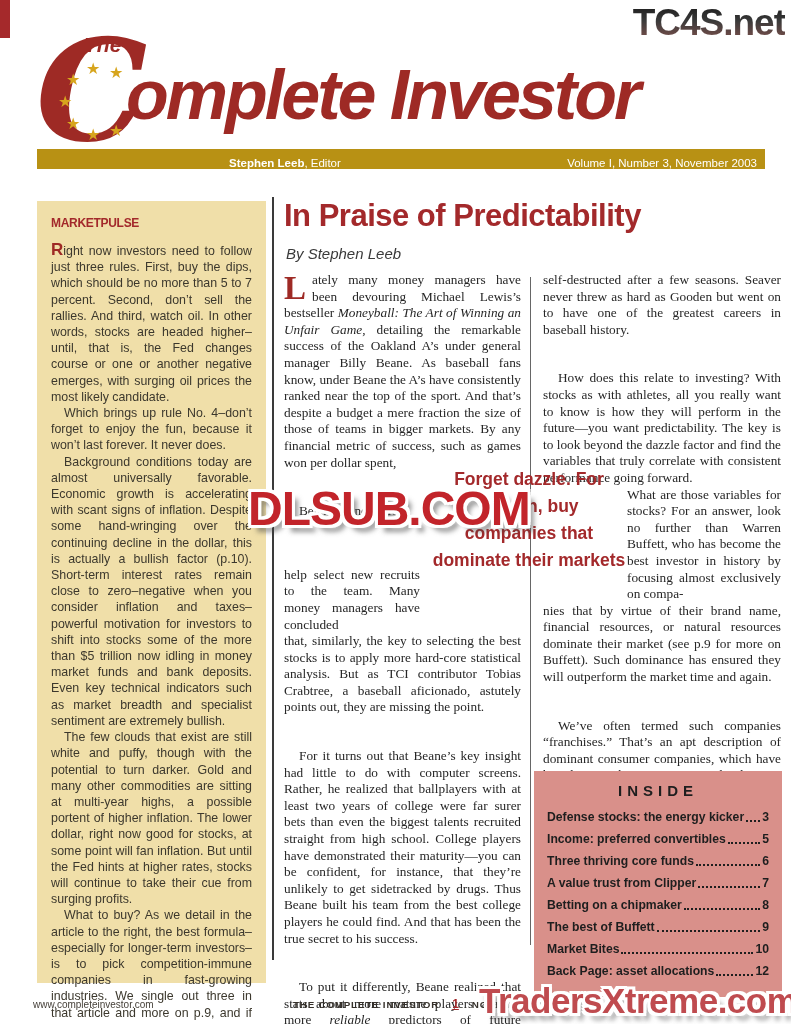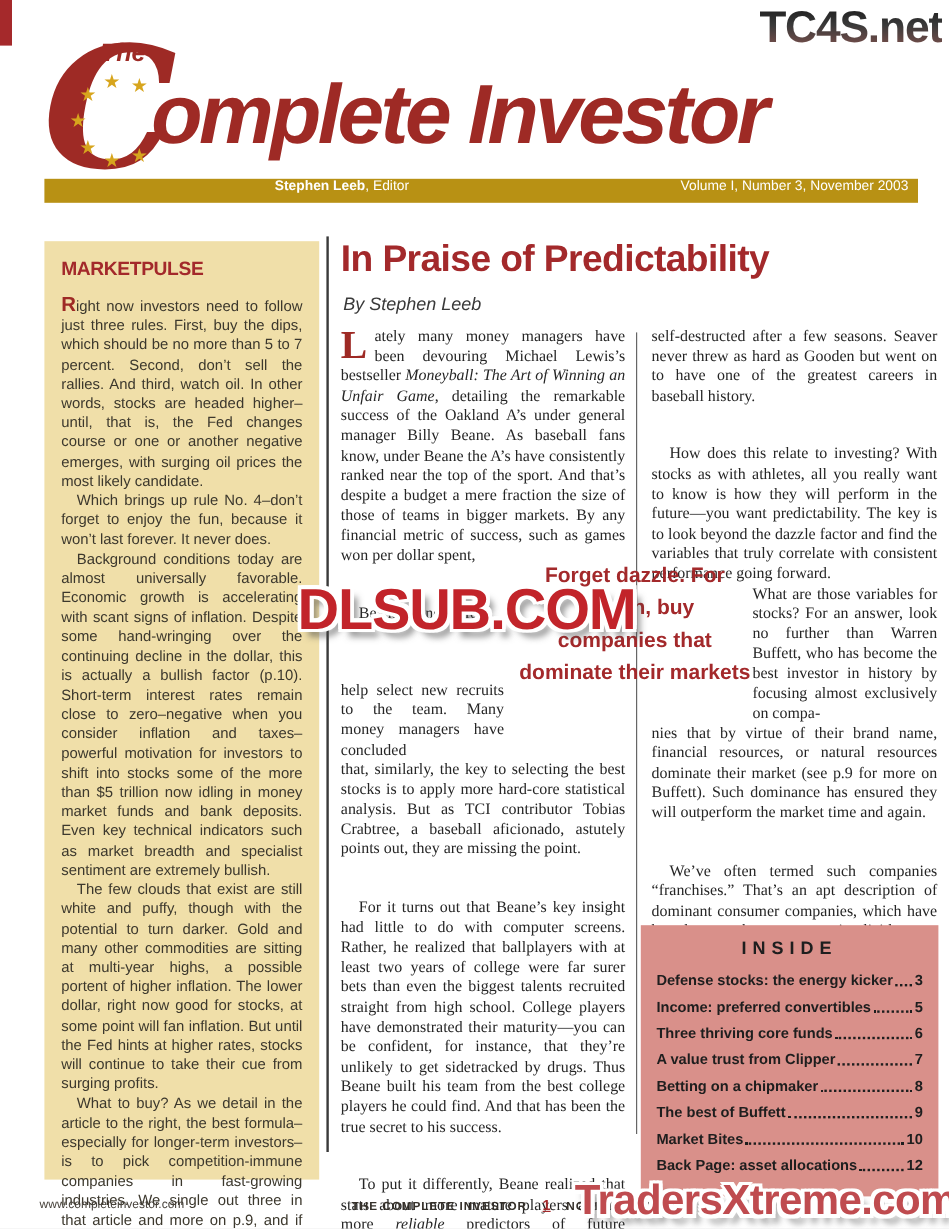--- a/index.html
+++ b/index.html
@@ -26,29 +26,29 @@
   
   .the-label{position:absolute;left:84px;top:33px;font-style:italic;font-weight:800;
              font-size:21px;color:#9e2a25;text-align:center;}
   .logo-c{position:absolute;left:36px;top:26px;font-family:"DejaVu Serif",serif;font-style:italic;
           font-weight:700;font-size:140px;line-height:130px;color:#9e2a25;z-index:3;}
   .logo-stars{position:absolute;left:40px;top:46px;width:110px;height:110px;z-index:4;}
   .logo-stars span{position:absolute;font-size:16px;color:#d7a51d;line-height:1;}
   .wordmark{position:absolute;left:126px;top:55px;font-style:italic;font-weight:800;font-size:70px;
             letter-spacing:-3px;color:#9e2a25;white-space:nowrap;z-index:2;}
   .banner{position:absolute;left:37px;top:149px;width:728px;height:20px;background:#b89114;
-          display:flex;align-items:flex-start;color:#fff;font-size:11.5px;z-index:1;}
+          display:flex;align-items:flex-end;color:#fff;font-size:11.5px;z-index:1;}
   .banner .ed{margin-left:192px;}
   .banner .ed b{font-weight:800;}
   .banner .issue{margin-left:auto;margin-right:8px;}
 
   
   .sidebar{position:absolute;left:37px;top:201px;width:229px;height:782px;background:#f0dfa9;
            padding:13px 14px;box-sizing:border-box;}
-  .sidebar h2{margin:2px 0 12px;font-size:16px;font-weight:800;letter-spacing:-0.3px;color:#a3292b;}
+  .sidebar h2{margin:2px 0 12px;font-size:12px;font-weight:800;letter-spacing:-0.3px;color:#a3292b;}
   .sb-para{margin:0;font-size:12.4px;line-height:16.2px;text-align:justify;color:#3c382d;}
   .sb-para.indent{text-indent:13px;}
   .sb-dropcap{font-size:17px;font-weight:800;color:#9e2a25;}
 
   
   .main-rule{position:absolute;left:272px;top:197px;width:2px;height:763px;background:#3a3a3a;}
   .col-rule{position:absolute;left:530px;top:277px;width:1px;height:668px;background:#666;}
   .art-title{position:absolute;left:284px;top:198px;font-size:31px;font-weight:800;
              letter-spacing:-0.5px;color:#a3292b;margin:0;white-space:nowrap;}
   .art-byline{position:absolute;left:286px;top:245px;font-style:italic;font-size:15px;color:#3a3a3a;}

